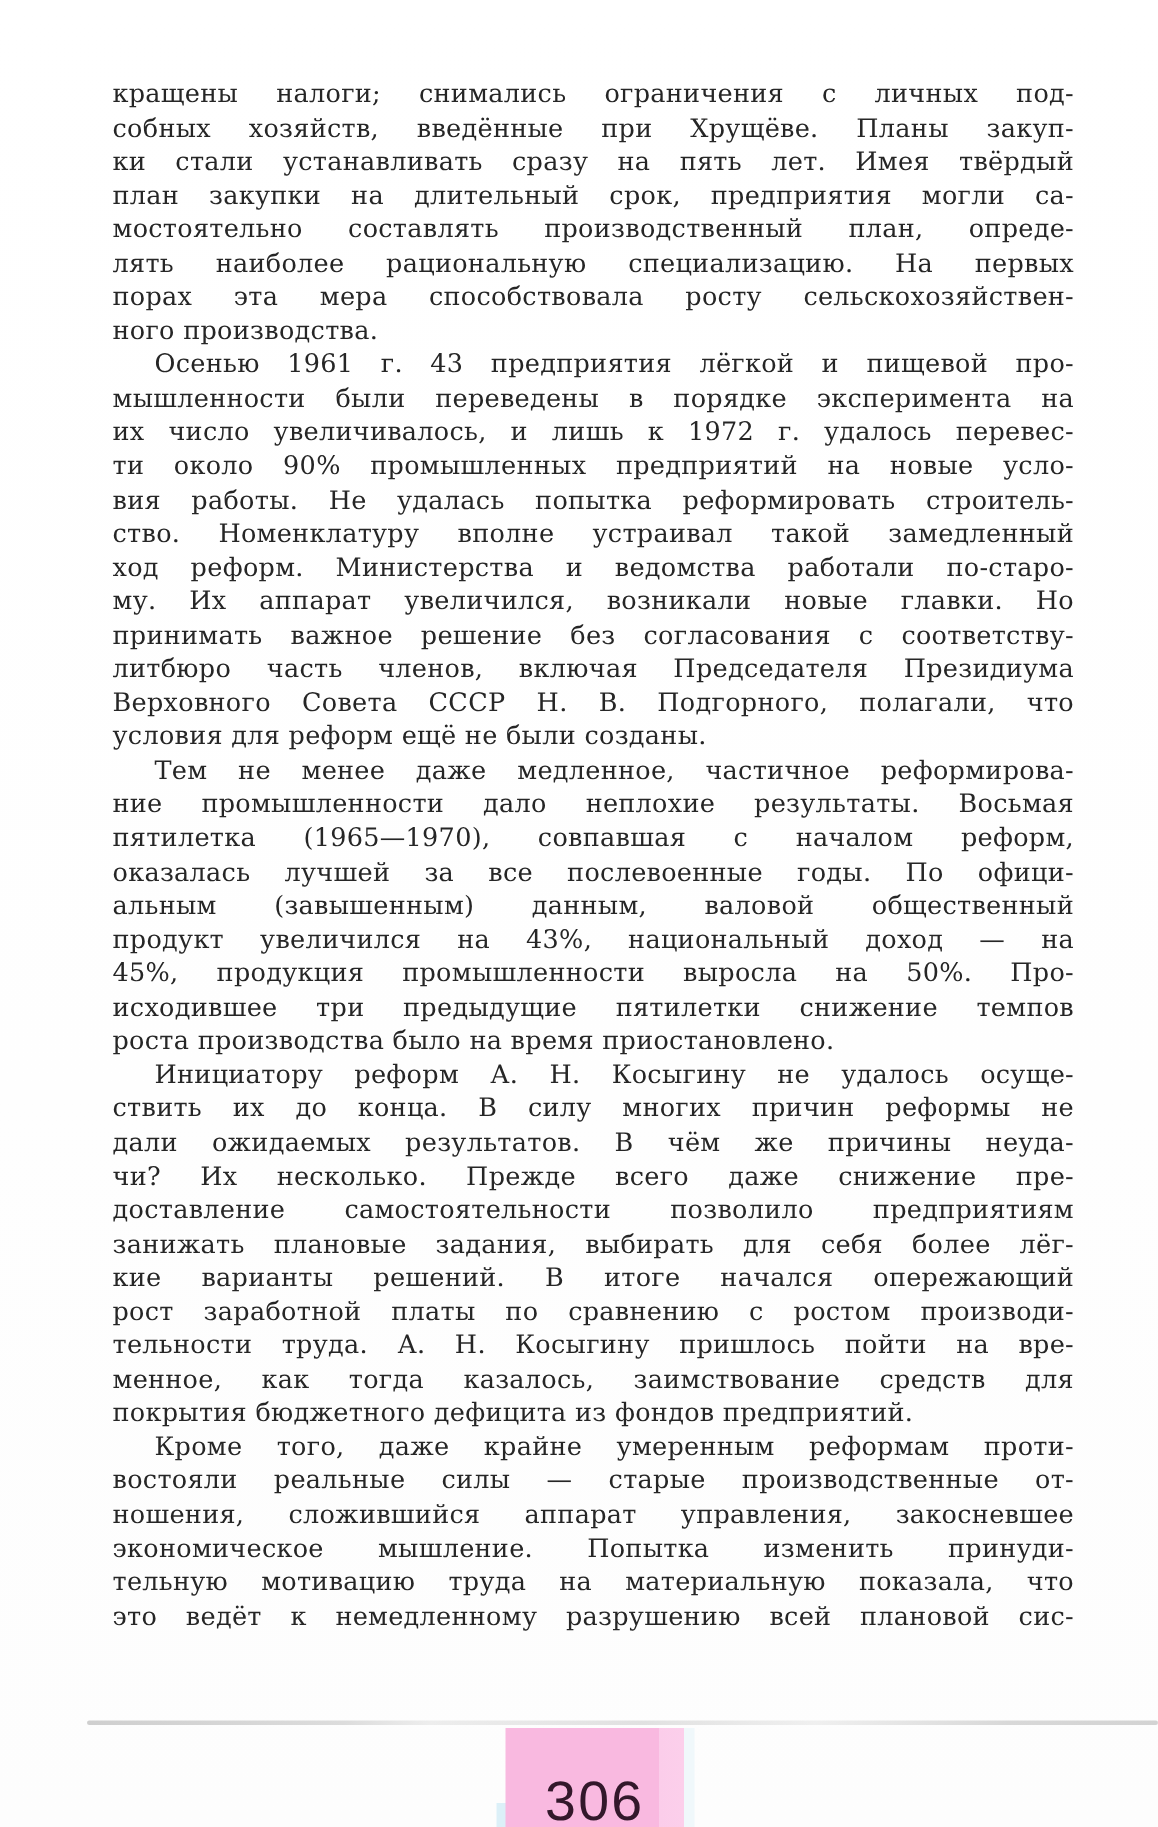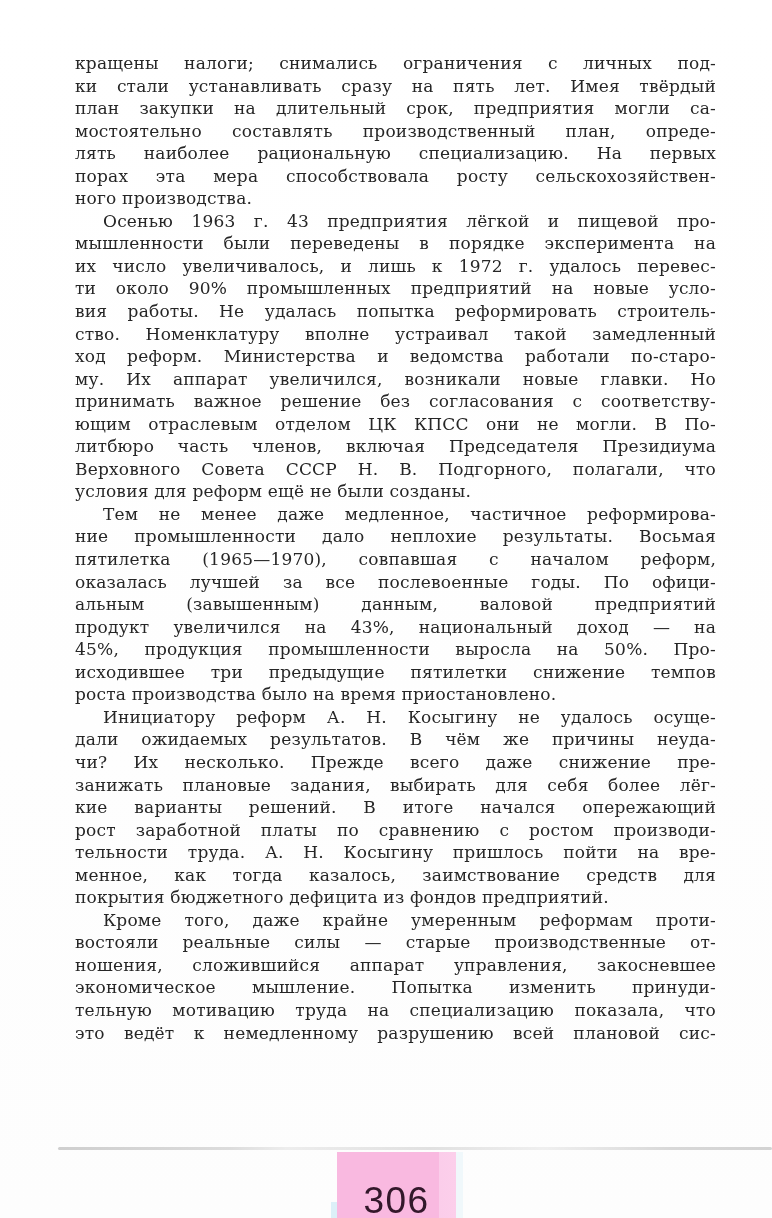--- a/index.html
+++ b/index.html
@@ -86,70 +86,72 @@
   }
 </style>
 </head>
 <body>
 
 <div class="page">
 
   <div class="text-block" id="text-block">
       <div class="para">
         <div class="line just">кращены налоги; снимались ограничения с личных под-</div>
+        <div class="line just">собных хозяйств, введённые при Хрущёве. Планы закуп-</div>
         <div class="line just">ки стали устанавливать сразу на пять лет. Имея твёрдый</div>
         <div class="line just">план закупки на длительный срок, предприятия могли са-</div>
         <div class="line just">мостоятельно составлять производственный план, опреде-</div>
         <div class="line just">лять наиболее рациональную специализацию. На первых</div>
         <div class="line just">порах эта мера способствовала росту сельскохозяйствен-</div>
         <div class="line">ного производства.</div>
       </div>
       <div class="para">
-        <div class="line just indent">Осенью 1963 г. 43 предприятия лёгкой и пищевой про-</div>
+        <div class="line just indent">Осенью 1961 г. 43 предприятия лёгкой и пищевой про-</div>
         <div class="line just">мышленности были переведены в порядке эксперимента на</div>
         <div class="line just">их число увеличивалось, и лишь к 1972 г. удалось перевес-</div>
         <div class="line just">ти около 90% промышленных предприятий на новые усло-</div>
         <div class="line just">вия работы. Не удалась попытка реформировать строитель-</div>
         <div class="line just">ство. Номенклатуру вполне устраивал такой замедленный</div>
         <div class="line just">ход реформ. Министерства и ведомства работали по-старо-</div>
         <div class="line just">му. Их аппарат увеличился, возникали новые главки. Но</div>
         <div class="line just">принимать важное решение без согласования с соответству-</div>
-        <div class="line just">ющим отраслевым отделом ЦК КПСС они не могли. В По-</div>
         <div class="line just">литбюро часть членов, включая Председателя Президиума</div>
         <div class="line just">Верховного Совета СССР Н. В. Подгорного, полагали, что</div>
         <div class="line">условия для реформ ещё не были созданы.</div>
       </div>
       <div class="para">
         <div class="line just indent">Тем не менее даже медленное, частичное реформирова-</div>
         <div class="line just">ние промышленности дало неплохие результаты. Восьмая</div>
         <div class="line just">пятилетка (1965—1970), совпавшая с началом реформ,</div>
         <div class="line just">оказалась лучшей за все послевоенные годы. По офици-</div>
-        <div class="line just">альным (завышенным) данным, валовой предприятий</div>
+        <div class="line just">альным (завышенным) данным, валовой общественный</div>
         <div class="line just">продукт увеличился на 43%, национальный доход — на</div>
         <div class="line just">45%, продукция промышленности выросла на 50%. Про-</div>
         <div class="line just">исходившее три предыдущие пятилетки снижение темпов</div>
         <div class="line">роста производства было на время приостановлено.</div>
       </div>
       <div class="para">
         <div class="line just indent">Инициатору реформ А. Н. Косыгину не удалось осуще-</div>
+        <div class="line just">ствить их до конца. В силу многих причин реформы не</div>
         <div class="line just">дали ожидаемых результатов. В чём же причины неуда-</div>
         <div class="line just">чи? Их несколько. Прежде всего даже снижение пре-</div>
+        <div class="line just">доставление самостоятельности позволило предприятиям</div>
         <div class="line just">занижать плановые задания, выбирать для себя более лёг-</div>
         <div class="line just">кие варианты решений. В итоге начался опережающий</div>
         <div class="line just">рост заработной платы по сравнению с ростом производи-</div>
         <div class="line just">тельности труда. А. Н. Косыгину пришлось пойти на вре-</div>
         <div class="line just">менное, как тогда казалось, заимствование средств для</div>
         <div class="line">покрытия бюджетного дефицита из фондов предприятий.</div>
       </div>
       <div class="para">
         <div class="line just indent">Кроме того, даже крайне умеренным реформам проти-</div>
         <div class="line just">востояли реальные силы — старые производственные от-</div>
         <div class="line just">ношения, сложившийся аппарат управления, закосневшее</div>
         <div class="line just">экономическое мышление. Попытка изменить принуди-</div>
-        <div class="line just">тельную мотивацию труда на специализацию показала, что</div>
+        <div class="line just">тельную мотивацию труда на материальную показала, что</div>
         <div class="line just">это ведёт к немедленному разрушению всей плановой сис-</div>
       </div>
     </div>
 
   <div class="scan-line"></div>
 
   <div class="cyan-artifact-left"></div>
   <div class="cyan-artifact-right"></div>
 
   <div class="page-badge">

